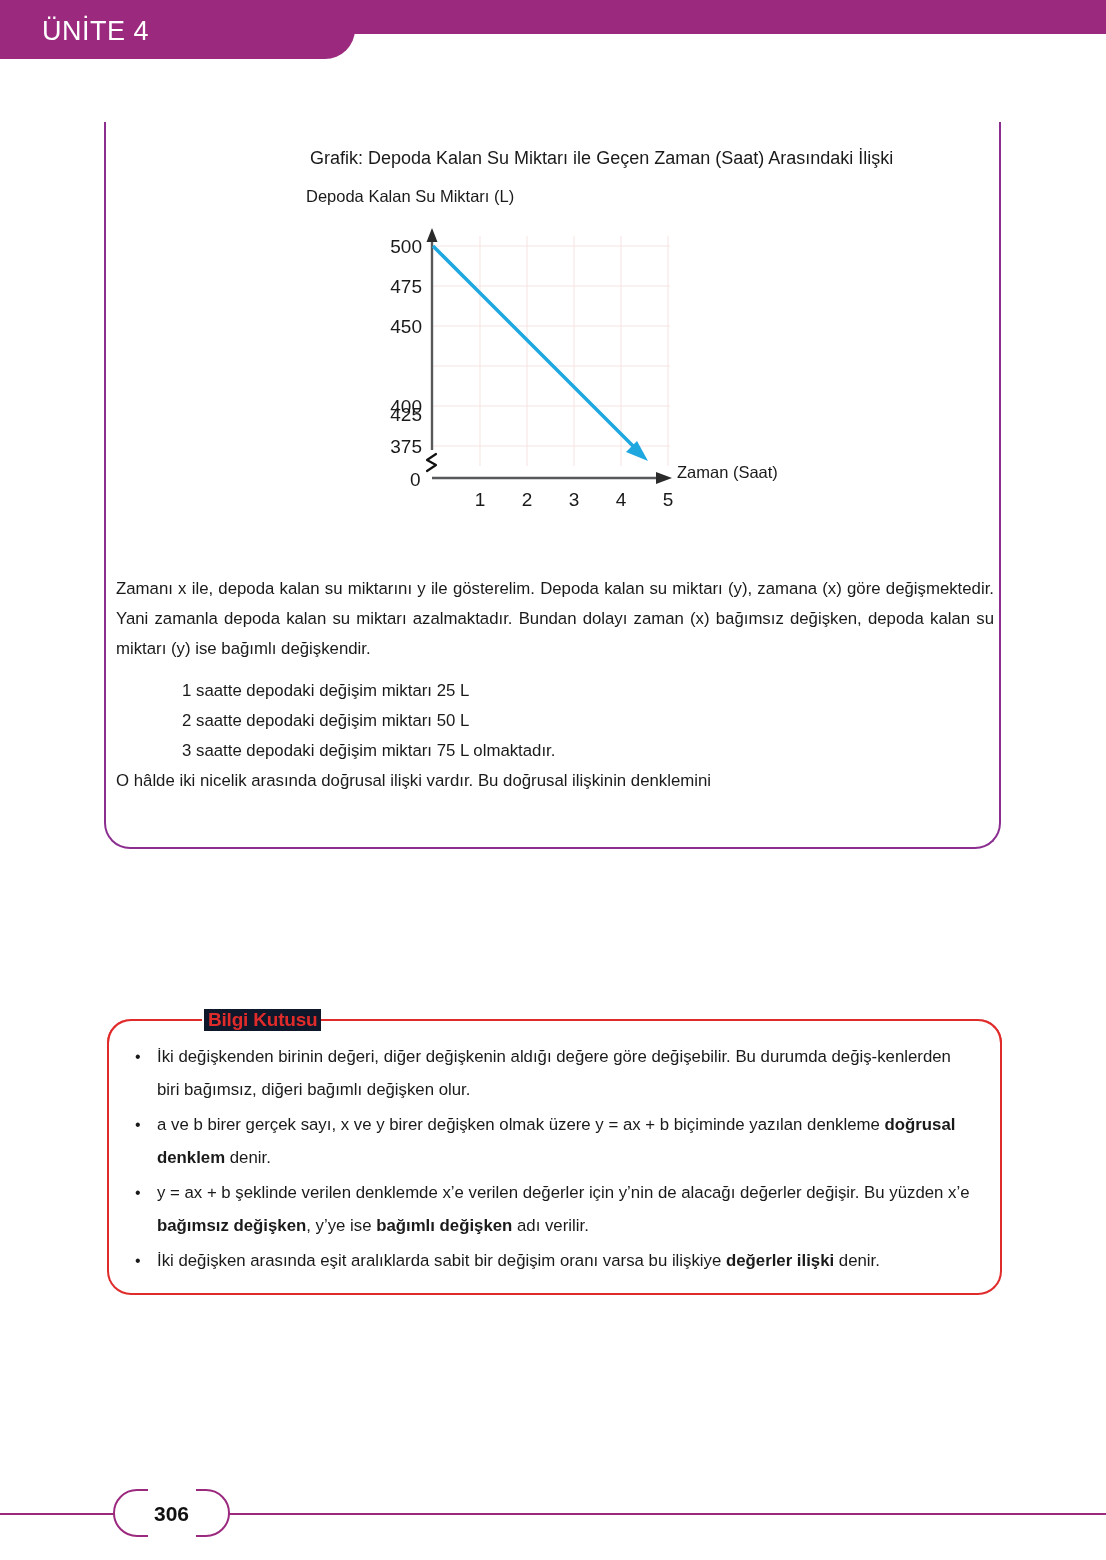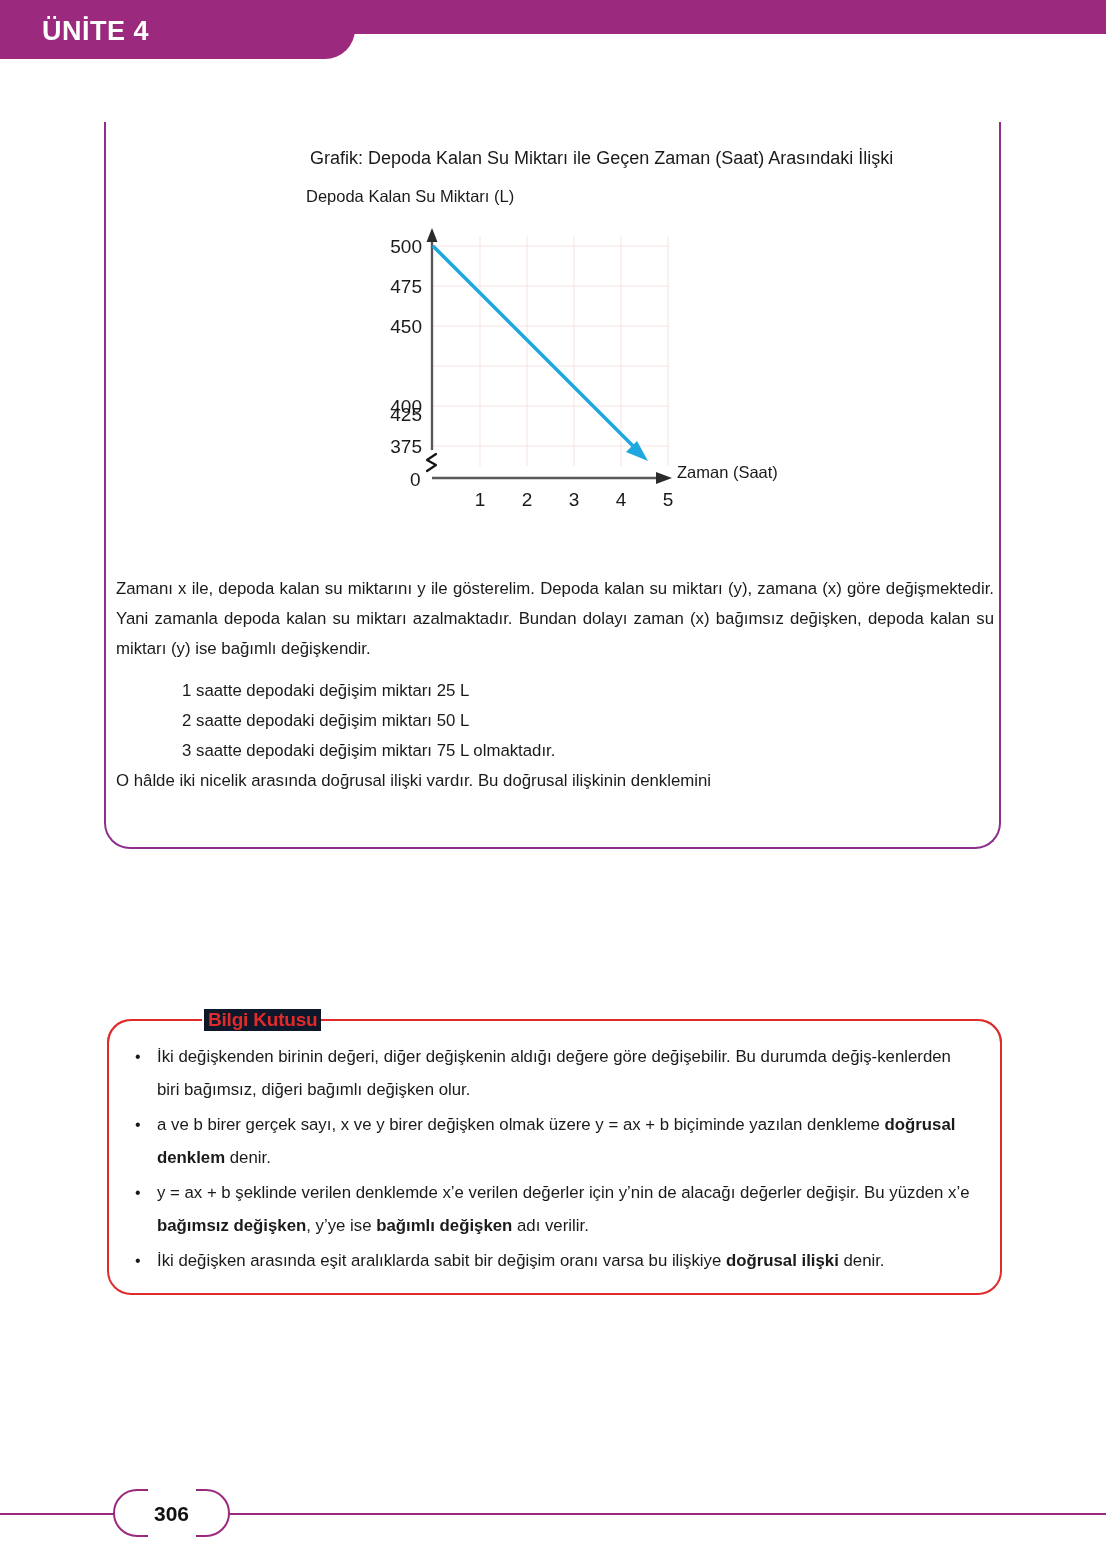--- a/index.html
+++ b/index.html
@@ -29,21 +29,21 @@
     height: 59px;
     background: #9B2A7F;
     border-bottom-right-radius: 30px;
   }
   .header-tab-label {
     position: absolute;
     left: 42px;
     top: 16px;
     color: #ffffff;
     font-size: 27px;
-    font-weight: bold;
+    font-weight: normal;
     letter-spacing: 0.5px;
     font-family: "Liberation Sans", sans-serif;
   }
 
   
   .content-box {
     position: absolute;
     left: 104px;
     top: 122px;
     width: 897px;
@@ -330,21 +330,21 @@
   <div class="info-item">
     <span class="info-bullet">•</span>
     <span class="info-text"><span>a ve b birer gerçek sayı, x ve y birer değişken olmak üzere y = ax + b biçiminde yazılan denkleme </span><b>doğrusal denklem</b><span> denir.</span></span>
   </div>
   <div class="info-item">
     <span class="info-bullet">•</span>
     <span class="info-text"><span>y = ax + b şeklinde verilen denklemde x’e verilen değerler için y’nin de alacağı değerler değişir. Bu yüzden x’e </span><b>bağımsız değişken</b><span>, y’ye ise </span><b>bağımlı değişken</b><span> adı verilir.</span></span>
   </div>
   <div class="info-item">
     <span class="info-bullet">•</span>
-    <span class="info-text"><span>İki değişken arasında eşit aralıklarda sabit bir değişim oranı varsa bu ilişkiye </span><b>doğrusal ilişki</b><span> denir.</span></span>
+    <span class="info-text"><span>İki değişken arasında eşit aralıklarda sabit bir değişim oranı varsa bu ilişkiye </span><b>değerler ilişki</b><span> denir.</span></span>
   </div>
 </div>
 
 <div class="footer-rule"></div>
 <div class="footer-pill"></div>
 <div class="footer-pill-mask-top"></div>
 <div class="footer-pill-mask-bottom"></div>
 <div class="footer-pagenum">306</div>
 
 </body></html>

